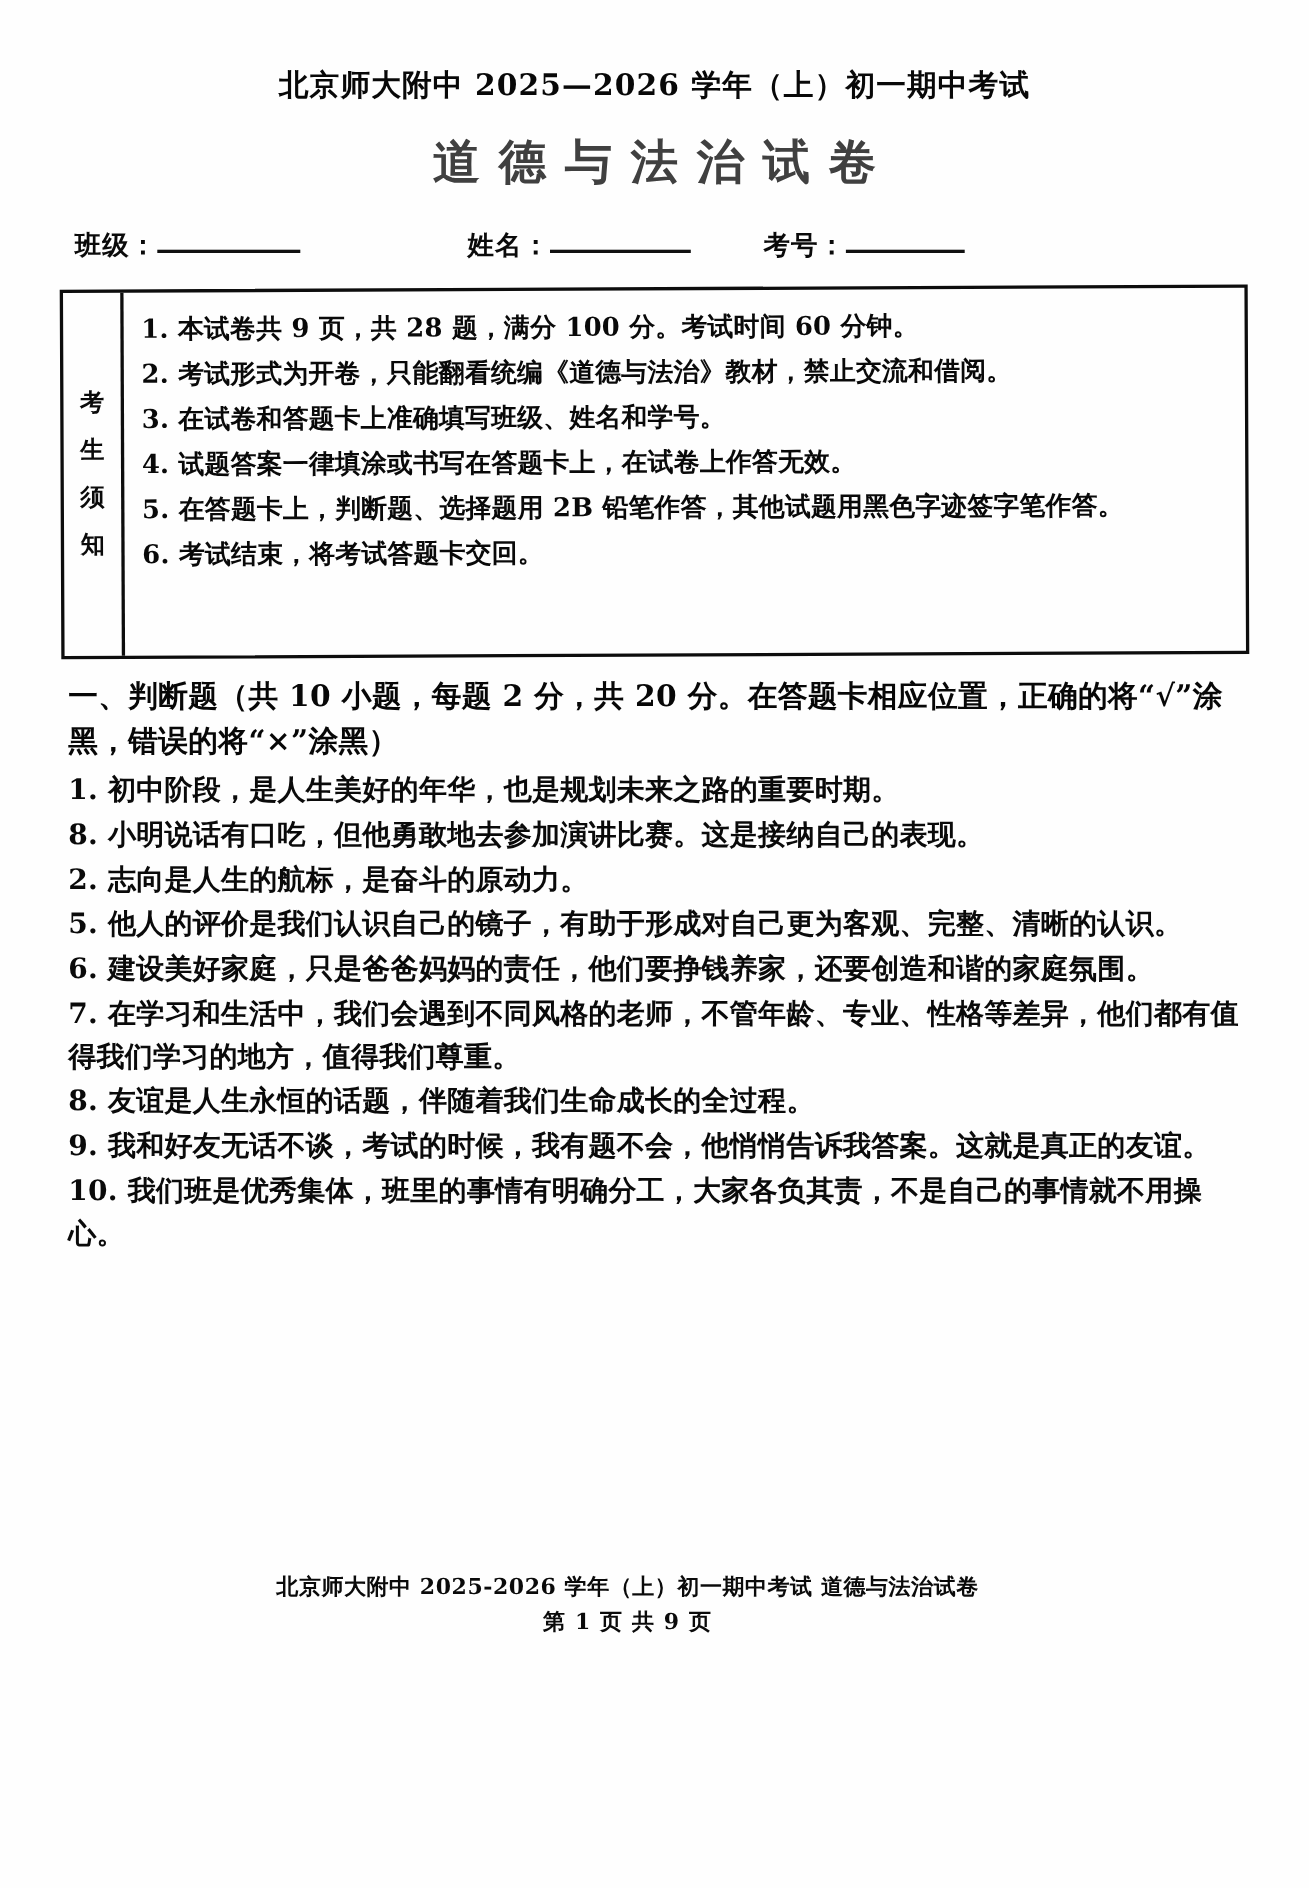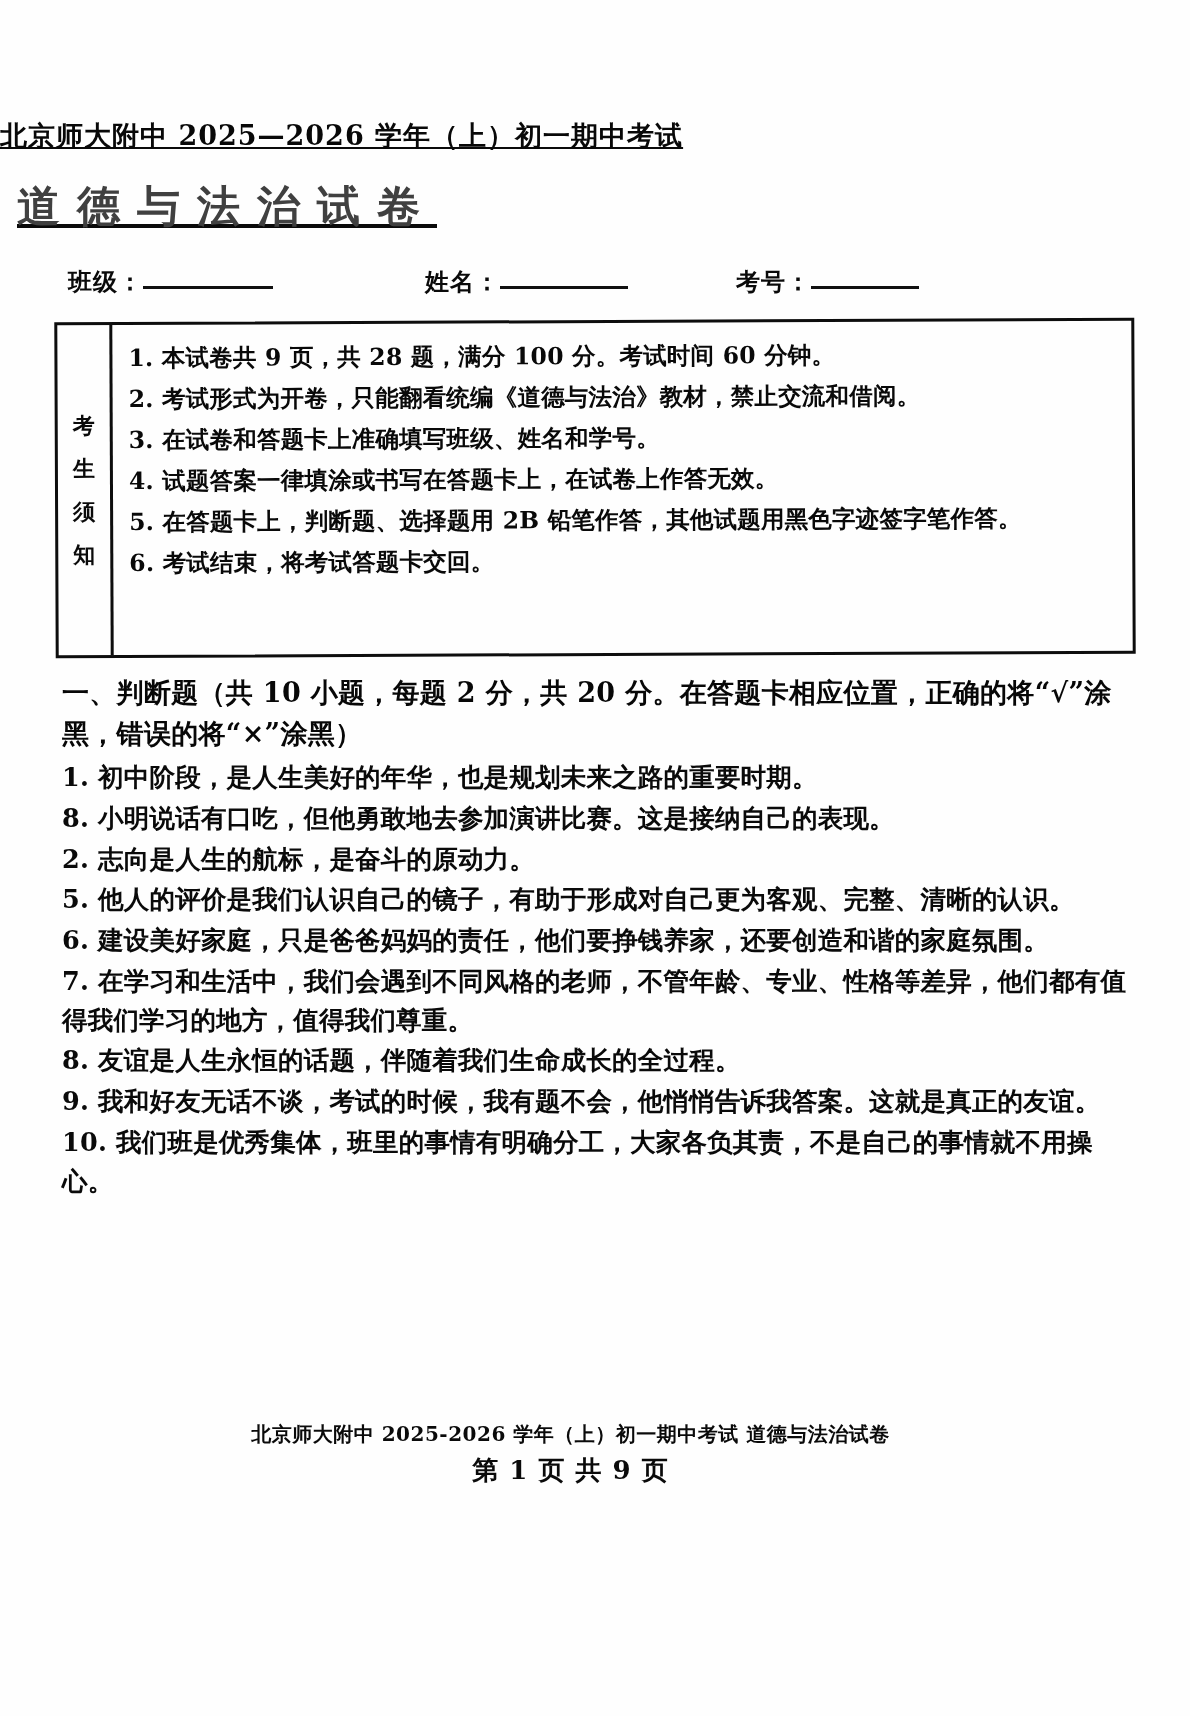--- a/index.html
+++ b/index.html
@@ -19,22 +19,22 @@
   .page {
     position: absolute;
     left: 0; top: 0;
     width: 1190px;
     height: 1716px;
     background: #fefefe;
   }
 
   
   .exam-header {
-    padding-top: 118px;
-    text-decoration: underline;
+    text-align: center;
+    padding-top: 59px;
   }
   .school-line {
     font-size: 27px;
     font-weight: bold;
     letter-spacing: 1px;
     font-family: "DejaVu Serif", "Liberation Serif", serif;
     color: #080808;
     white-space: nowrap;
   }
   .paper-title {
@@ -64,21 +64,21 @@
   .info-label { }
   .info-blank {
     display: inline-block;
     border-bottom: 3px solid #111;
     height: 20px;
   }
   .fld-class  { margin-right: 0; }
   .fld-class .info-blank { width: 130px; }
   .fld-name   { margin-left: 152px; }
   .fld-name .info-blank { width: 128px; }
-  .fld-id     { margin-left: 108px; }
+  .fld-id     { margin-left: 66px; }
   .fld-id .info-blank { width: 108px; }
 
   
   .notice-box {
     margin: 22px 55px 0 55px;
     border: 3px solid #0d0d0d;
     display: flex;
     min-height: 336px;
     box-sizing: border-box;
     transform: rotate(-0.25deg);
@@ -138,21 +138,21 @@
     bottom: 228px;
     width: 1141px;
     text-align: center;
   }
   .footer-line1 {
     font-size: 20px;
     font-weight: bold;
     letter-spacing: 0.5px;
   }
   .footer-line2 {
-    font-size: 26px;
+    font-size: 20px;
     font-weight: bold;
     letter-spacing: 1px;
     margin-top: 5px;
   }
 </style>
 </head>
 <body>
 
 <div class="page">
 

